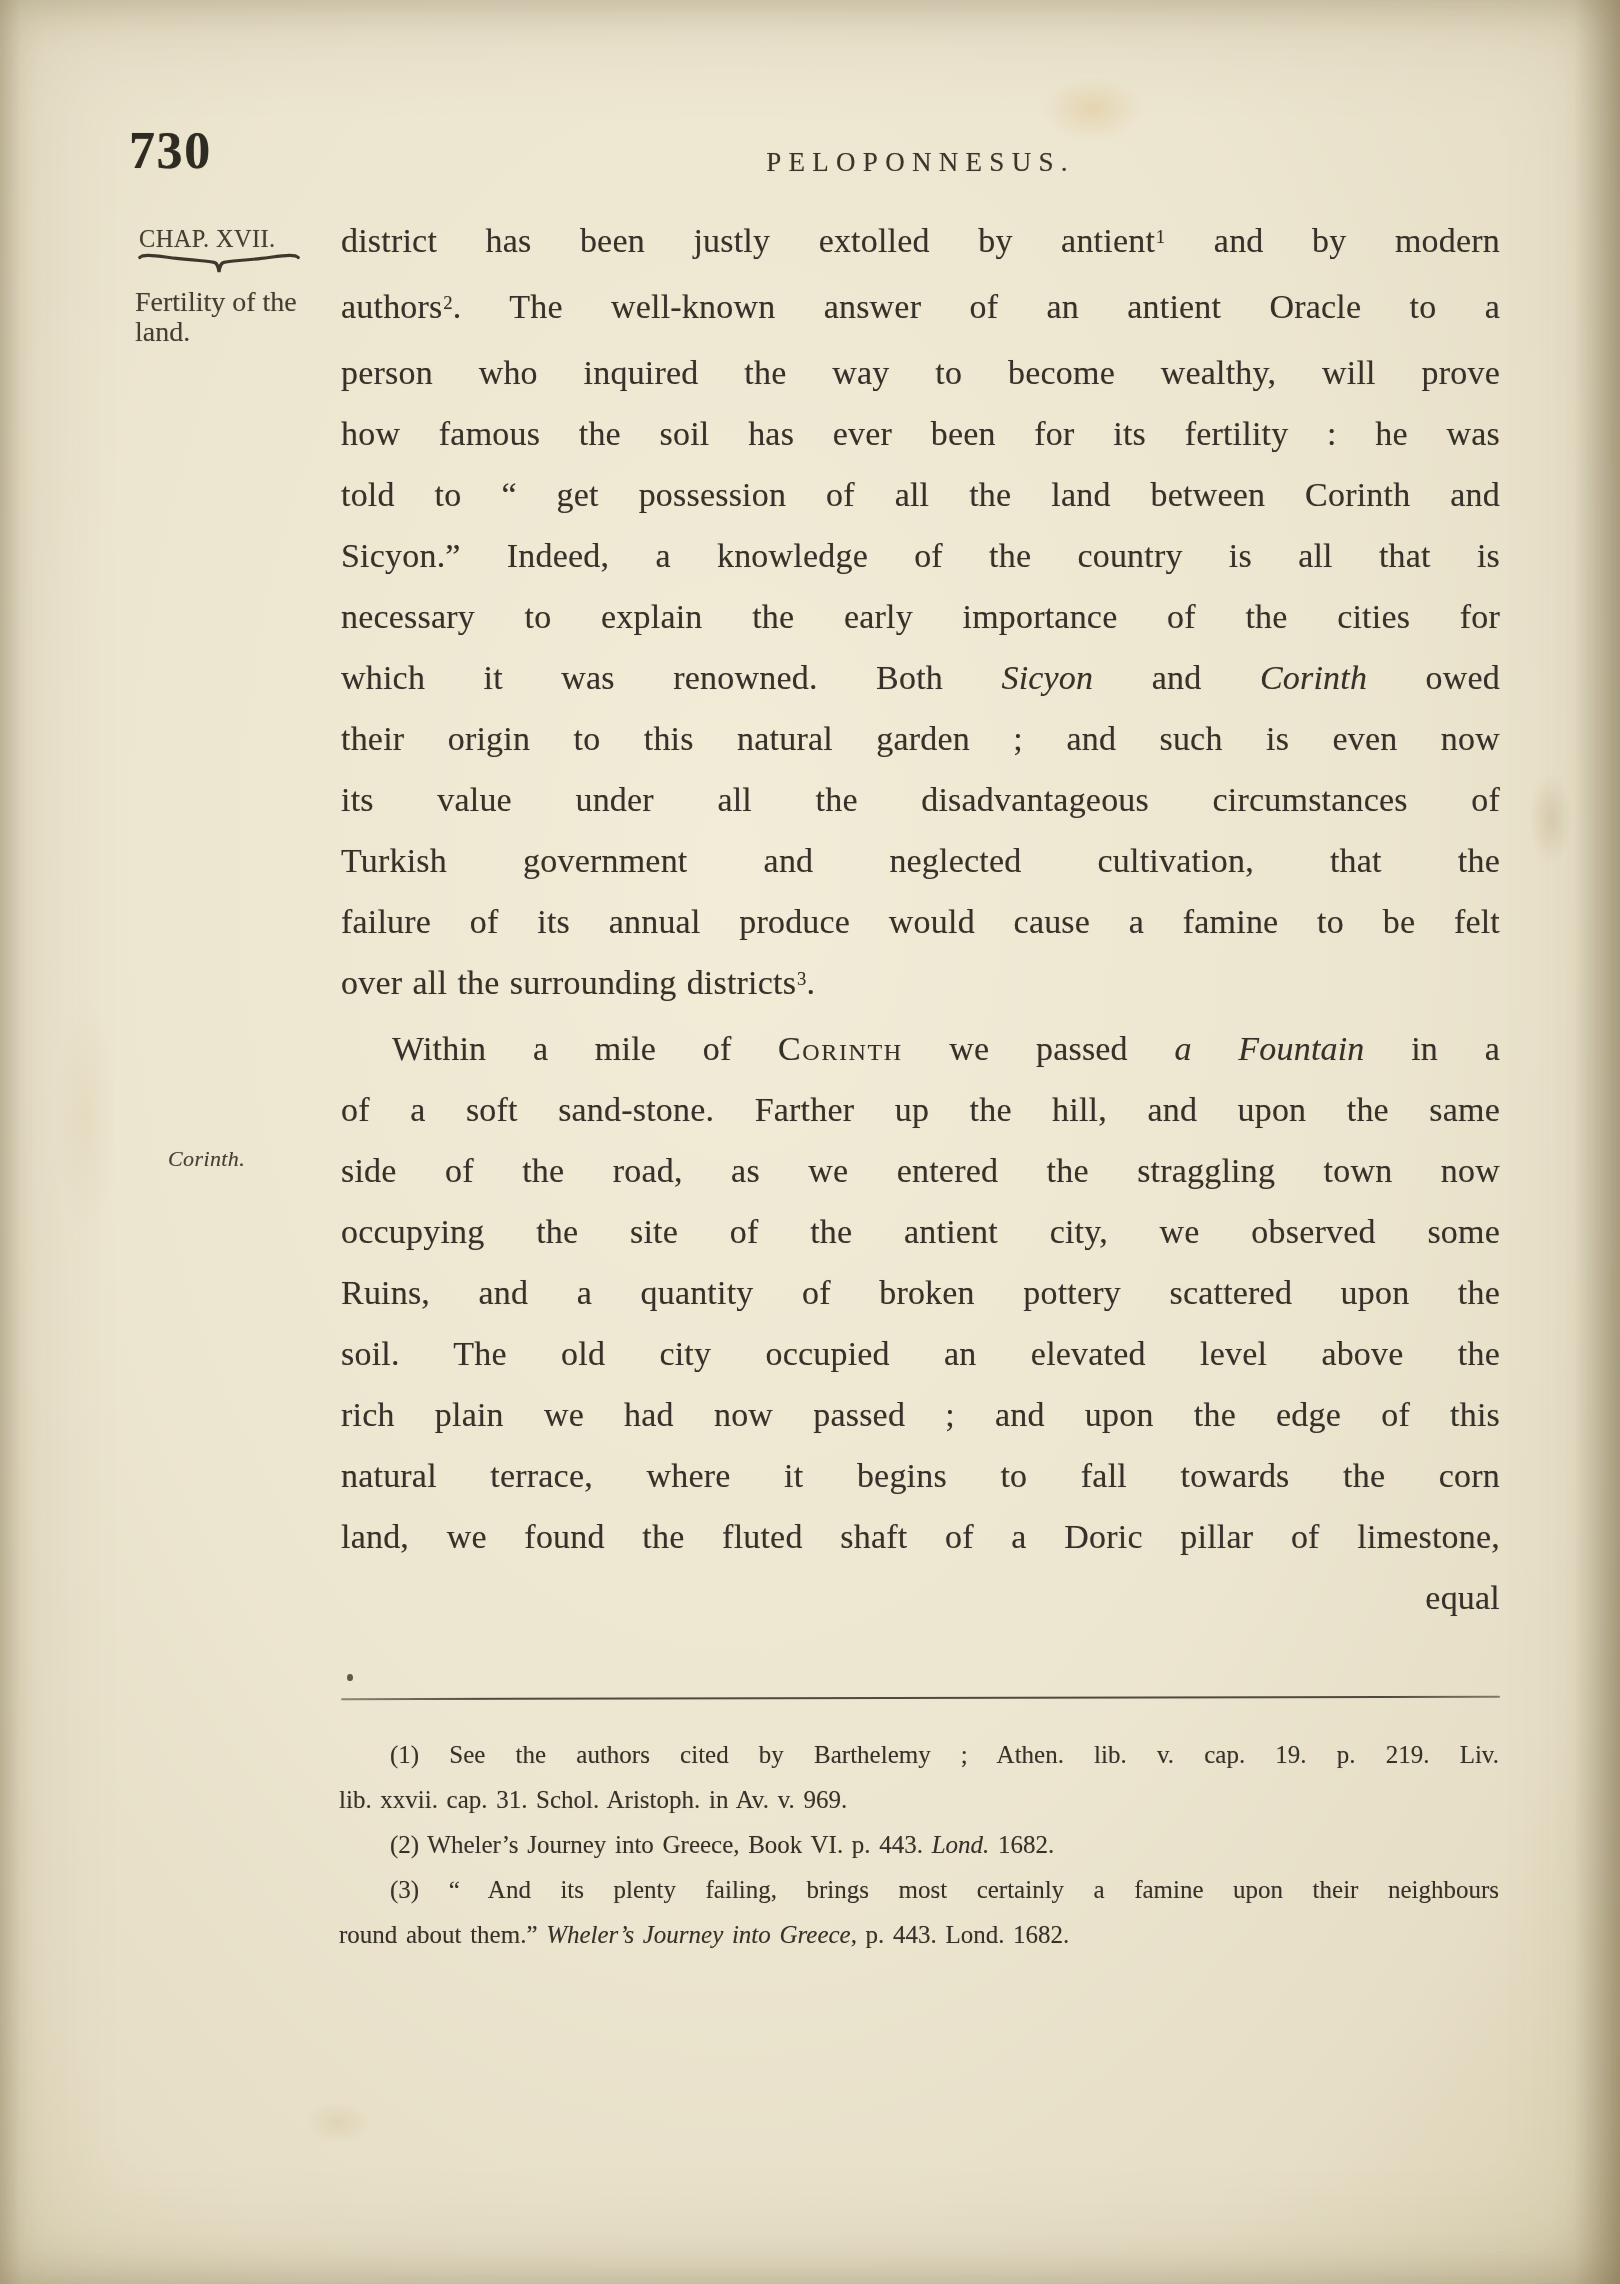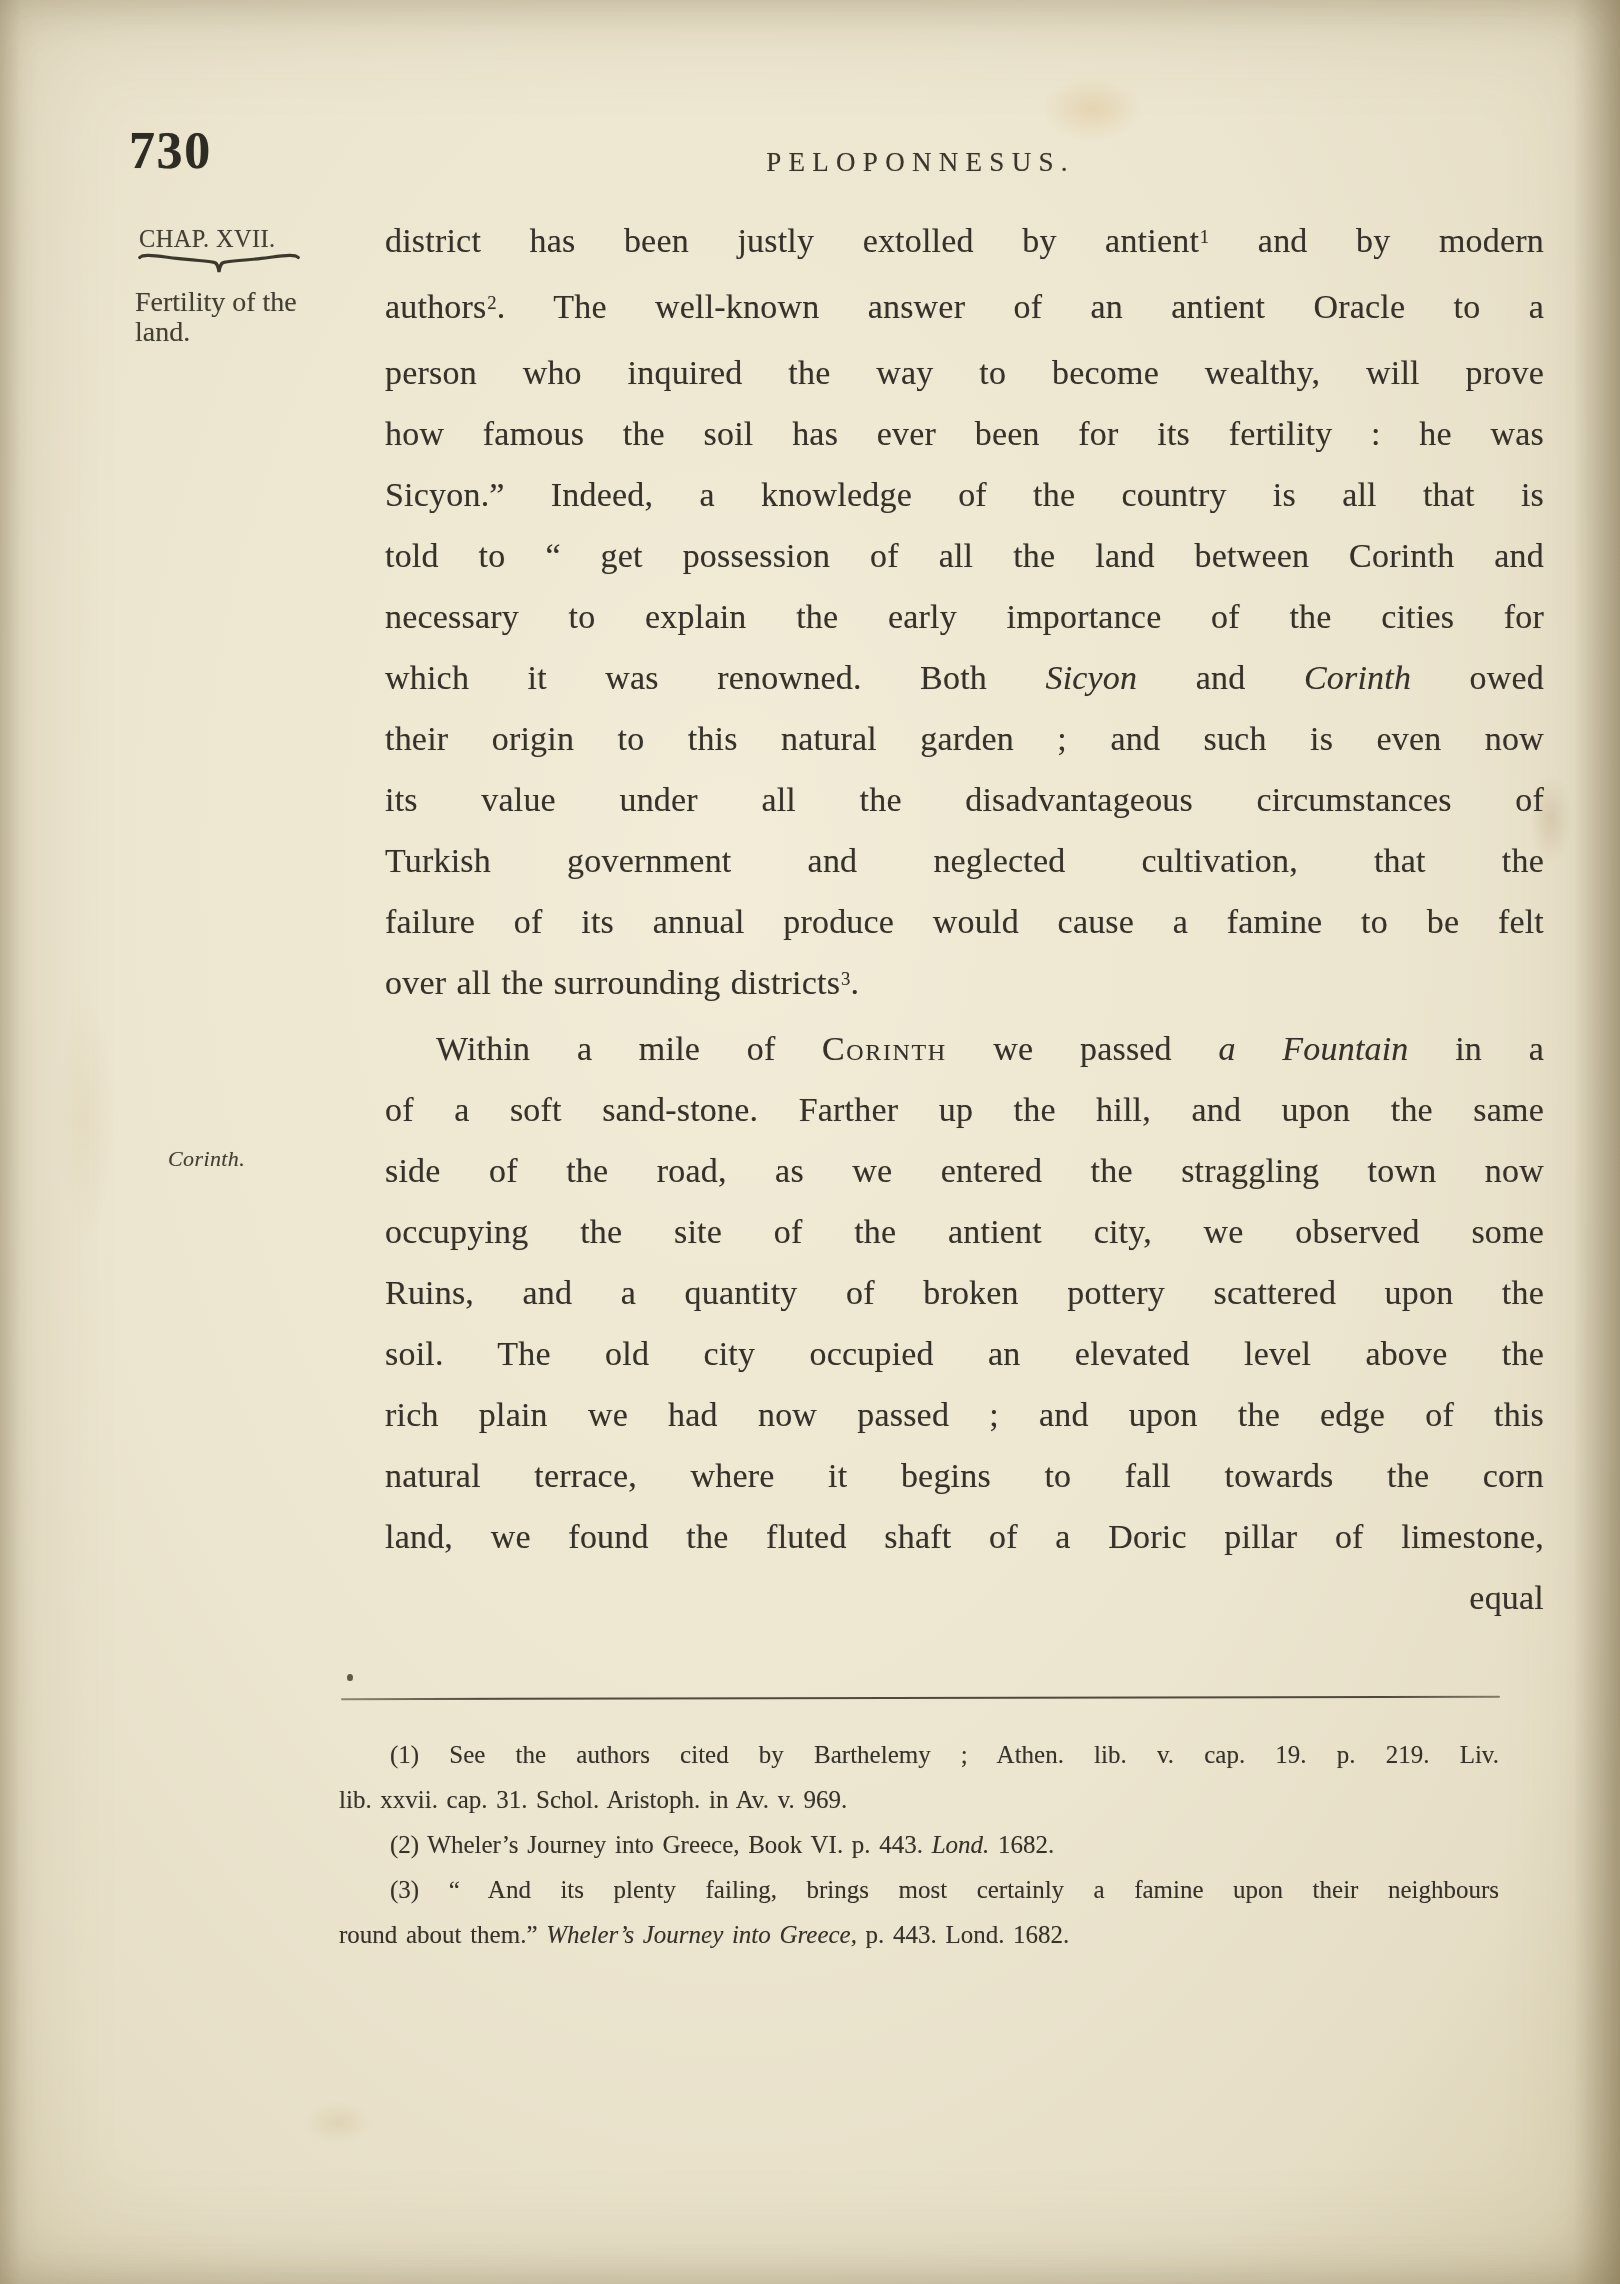--- a/index.html
+++ b/index.html
@@ -42,21 +42,20 @@
   .mn{position:absolute;color:#433f33;text-shadow:0 0 0.8px rgba(67,63,51,.35);}
   .mn-chap{left:139px;top:225px;font-size:24.4px;font-weight:400;letter-spacing:0.4px;white-space:nowrap;}
   .brace{position:absolute;left:135px;top:251px;width:168px;height:26px;}
   .mn-fert{left:135px;top:287px;width:173px;font-size:28px;line-height:30px;}
   .mn-cor{left:160px;top:1146px;font-size:22px;font-style:italic;letter-spacing:0.4px;margin-left:8px;}
 
   .bodytext{
     position:absolute;left:341px;top:210px;width:1159px;
     font-size:34px;line-height:61px;word-spacing:1.6px;letter-spacing:0.2px;
     text-shadow:0 0 0.8px rgba(54,50,42,.35);
-    margin-left:44px;
   }
   .footnotes{
     position:absolute;left:339px;top:1732px;width:1160px;
     font-size:25px;line-height:45px;word-spacing:2.4px;
     text-shadow:0 0 0.8px rgba(54,50,42,.3);
   }
   .line{text-align:justify;}
   .line.j{text-align-last:justify;}
   .line.l{text-align:left;text-align-last:left;}
   .line.r{text-align-last:right;}
@@ -92,22 +91,22 @@
     <path d="M6 8 C10 3 26 6 52 9 C78 12 92 12 99 14 C103 15 104 19 105 26 C106 19 107 15 111 14 C118 12 132 12 158 9 C184 6 200 3 204 8" fill="none" stroke="#3c382c" stroke-width="4" stroke-linecap="round"></path>
   </svg>
   <div class="mn mn-fert">Fertility of the land.</div>
   <div class="mn mn-cor">Corinth.</div>
 
   <div class="bodytext">
       <div class="line j"><span>district has been justly extolled by antient</span><span class="sup">1</span><span> and by modern</span></div>
       <div class="line j"><span>authors</span><span class="sup">2</span><span>. The well-known answer of an antient Oracle to a</span></div>
       <div class="line j"><span>person who inquired the way to become wealthy, will prove</span></div>
       <div class="line j"><span>how famous the soil has ever been for its fertility : he was</span></div>
+      <div class="line j"><span>told to “ get possession of all the land between Corinth and</span></div>
       <div class="line j"><span>Sicyon.” Indeed, a knowledge of the country is all that is</span></div>
-      <div class="line j"><span>told to “ get possession of all the land between Corinth and</span></div>
       <div class="line j"><span>necessary to explain the early importance of the cities for</span></div>
       <div class="line j"><span>which it was renowned. Both </span><span class="i">Sicyon</span><span> and </span><span class="i">Corinth</span><span> owed</span></div>
       <div class="line j"><span>their origin to this natural garden ; and such is even now</span></div>
       <div class="line j"><span>its value under all the disadvantageous circumstances of</span></div>
       <div class="line j"><span>Turkish government and neglected cultivation, that the</span></div>
       <div class="line j"><span>failure of its annual produce would cause a famine to be felt</span></div>
       <div class="line l"><span>over all the surrounding districts</span><span class="sup">3</span><span>.</span></div>
       <div class="line j"><span class="ind"></span><span>Within a mile of </span><span class="sc">Corinth</span><span> we passed </span><span class="i">a Fountain</span><span> in a</span></div>
       <div class="line j"><span>of a soft sand-stone. Farther up the hill, and upon the same</span></div>
       <div class="line j"><span>side of the road, as we entered the straggling town now</span></div>

